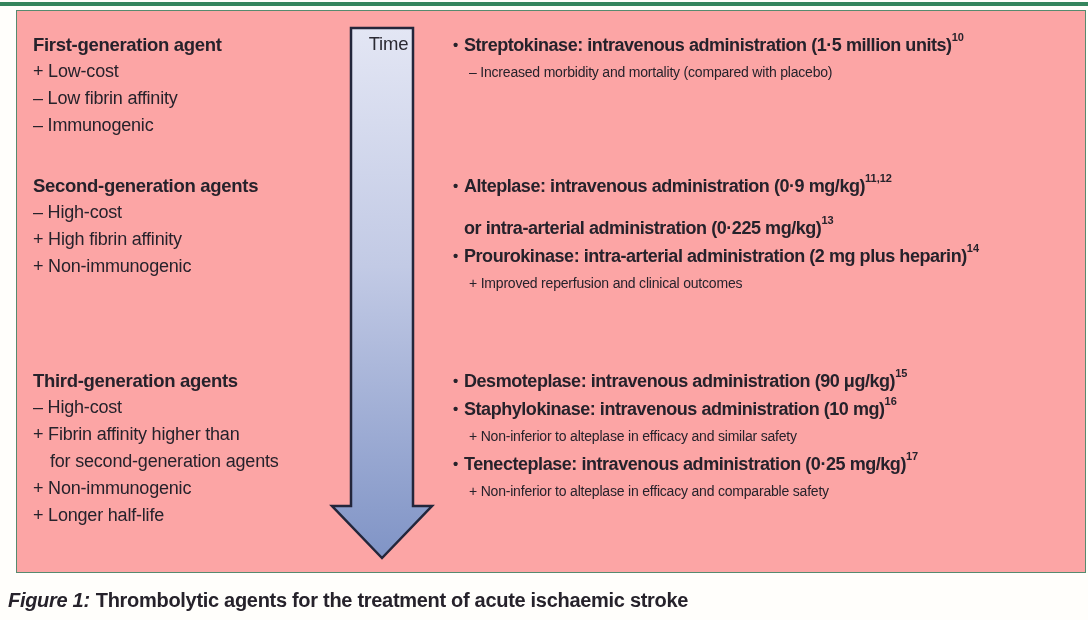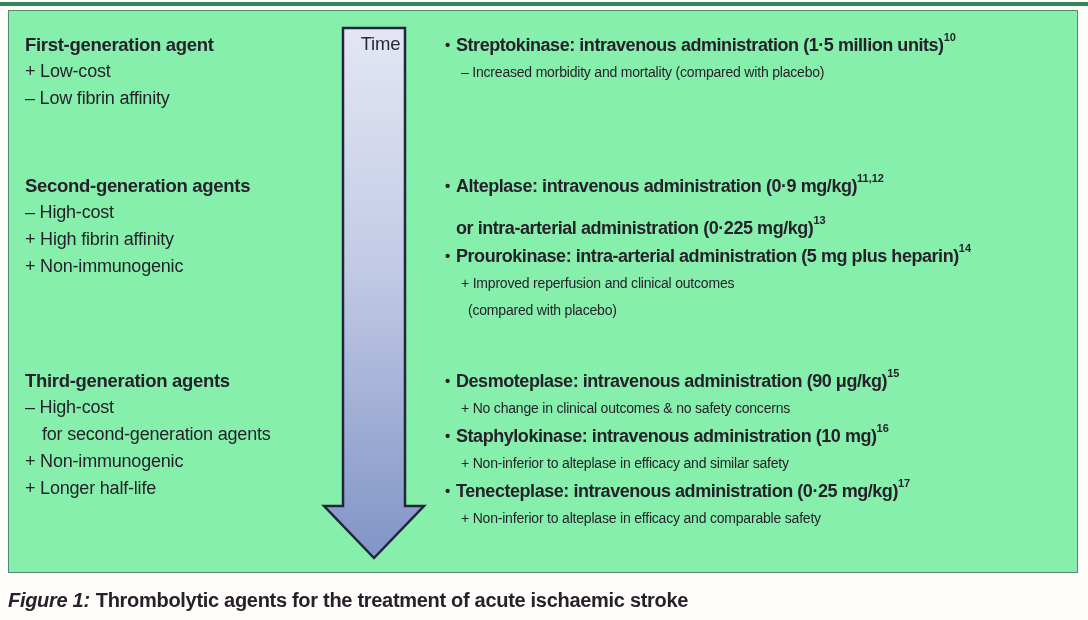--- a/index.html
+++ b/index.html
@@ -10,24 +10,24 @@
     color: #26222b;
     overflow: hidden;
     position: relative;
   }
   .top-rule {
     position: absolute; left: 0; top: 2px;
     width: 1088px; height: 4px;
     background: #35855c;
   }
   .figure-box {
-    position: absolute; left: 8px; top: 10px;
+    position: absolute; left: 16px; top: 10px;
     width: 1068px; height: 561px;
     border: 1.5px solid #568a6f;
-    background: #86efac;
+    background: #fca5a5;
   }
   .col { position: absolute; top: 0; }
   .col-left  { left: 16px;  width: 300px; }
   .col-right { left: 436px; width: 630px; }
   .group { position: absolute; left: 0; white-space: nowrap; }
   .gtop-0 { top: 20px; }
   .gtop-1 { top: 161px; }
   .gtop-2 { top: 356px; }
   .g-title {
     font-weight: 700; font-size: 18.5px; line-height: 27px;
@@ -76,30 +76,32 @@
 
 <div class="top-rule"></div>
 
 <div class="figure-box">
 
   <div class="col col-left">
     <div class="group gtop-0">
       <div class="g-title">First-generation agent</div>
       <div class="g-line">+ Low-cost</div>
       <div class="g-line">– Low fibrin affinity</div>
+      <div class="g-line">– Immunogenic</div>
     </div>
     <div class="group gtop-1">
       <div class="g-title">Second-generation agents</div>
       <div class="g-line">– High-cost</div>
       <div class="g-line">+ High fibrin affinity</div>
       <div class="g-line">+ Non-immunogenic</div>
     </div>
     <div class="group gtop-2">
       <div class="g-title">Third-generation agents</div>
       <div class="g-line">– High-cost</div>
+      <div class="g-line">+ Fibrin affinity higher than</div>
       <div class="g-line cont">for second-generation agents</div>
       <div class="g-line">+ Non-immunogenic</div>
       <div class="g-line">+ Longer half-life</div>
     </div>
   </div>
 
   <svg class="time-arrow-svg" width="106" height="537" viewBox="0 0 106 537">
     <defs>
       <linearGradient id="arrowGrad" x1="0" y1="0" x2="0" y2="1">
         <stop offset="0" stop-color="#e3e6f4"></stop>
@@ -114,28 +116,26 @@
   <div class="col col-right">
 
     <div class="group gtop-0">
       <div class="drug-line"><span class="bullet">•</span><span class="drug-text">Streptokinase: intravenous administration (1·5 million units)</span><sup class="ref">10</sup></div>
       <div class="note-line">– Increased morbidity and mortality (compared with placebo)</div>
     </div>
 
     <div class="group gtop-1">
       <div class="drug-line"><span class="bullet">•</span><span class="drug-text">Alteplase: intravenous administration (0·9 mg/kg)</span><sup class="ref">11,12</sup></div>
       <div class="drug-line drug-cont"><span class="drug-text">or intra-arterial administration (0·225 mg/kg)</span><sup class="ref">13</sup></div>
-      <div class="drug-line"><span class="bullet">•</span><span class="drug-text">Prourokinase: intra-arterial administration (5 mg plus heparin)</span><sup class="ref">14</sup></div>
+      <div class="drug-line"><span class="bullet">•</span><span class="drug-text">Prourokinase: intra-arterial administration (2 mg plus heparin)</span><sup class="ref">14</sup></div>
       <div class="note-line">+ Improved reperfusion and clinical outcomes</div>
-      <div class="note-line deep">(compared with placebo)</div>
     </div>
 
     <div class="group gtop-2">
       <div class="drug-line"><span class="bullet">•</span><span class="drug-text">Desmoteplase: intravenous administration (90 μg/kg)</span><sup class="ref">15</sup></div>
-      <div class="note-line">+ No change in clinical outcomes &amp; no safety concerns</div>
       <div class="drug-line"><span class="bullet">•</span><span class="drug-text">Staphylokinase: intravenous administration (10 mg)</span><sup class="ref">16</sup></div>
       <div class="note-line">+ Non-inferior to alteplase in efficacy and similar safety</div>
       <div class="drug-line"><span class="bullet">•</span><span class="drug-text">Tenecteplase: intravenous administration (0·25 mg/kg)</span><sup class="ref">17</sup></div>
       <div class="note-line">+ Non-inferior to alteplase in efficacy and comparable safety</div>
     </div>
 
   </div>
 </div>
 
 <div class="caption">

